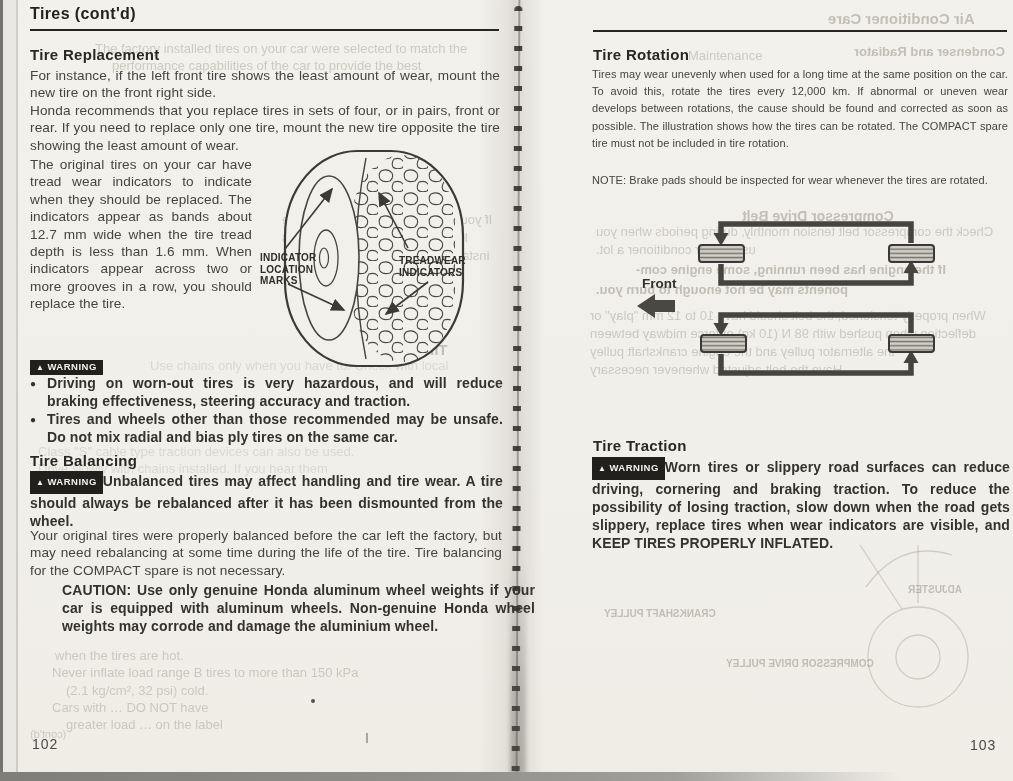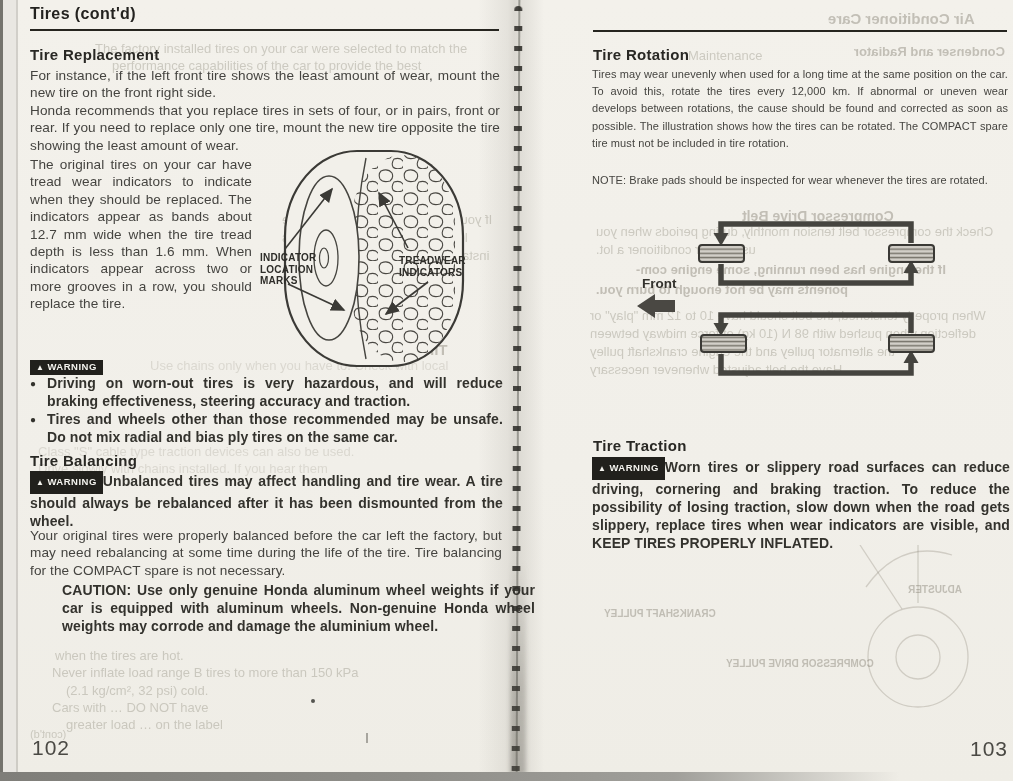--- a/index.html
+++ b/index.html
@@ -23,21 +23,21 @@
   .body{font-size:13.6px;line-height:17.4px;color:#454440;text-align:justify;letter-spacing:.1px;}
   .body p{margin:0;}
   .body-r{font-size:11px;line-height:17.2px;color:#454440;text-align:justify;letter-spacing:.1px;}
   .bold-body{font-size:14px;line-height:18px;font-weight:bold;color:#33322d;text-align:justify;letter-spacing:.1px;}
   .badge{display:inline-block;background:#21201c;color:#f4f3ee;font-size:9.5px;font-weight:bold;letter-spacing:.5px;padding:1.5px 6px 2.5px;margin-right:0;vertical-align:1px;white-space:nowrap;}
   .badge .tri{font-size:8px;margin-right:3px;}
   ul.warnlist{margin:0;padding:0;list-style:none;}
   ul.warnlist li{position:relative;padding-left:17px;margin:0;}
   ul.warnlist li::before{content:"●";position:absolute;left:0;top:1px;font-size:10px;color:#33322d;}
   .figlabel{font-size:10px;line-height:11.5px;font-weight:bold;color:#2e2d29;letter-spacing:.2px;}
-  .pagenum{font-size:21px;color:#4a4944;letter-spacing:1px;}
+  .pagenum{font-size:14px;color:#4a4944;letter-spacing:1px;}
   .frontlbl{font-size:13.5px;font-weight:bold;color:#33322d;}
   
   .ghost{position:absolute;white-space:nowrap;font-size:13px;color:rgba(116,111,97,.30);pointer-events:none;}
   .ghost.m{transform:scaleX(-1);}
   .ghost.gb{font-weight:bold;color:rgba(108,103,90,.36);}
   .ghost.dim{color:rgba(116,111,97,.18);}
   .speck{width:4px;height:4px;border-radius:50%;background:#3a3935;opacity:.85;}
   .tick{width:2px;height:10px;background:rgba(80,78,70,.45);}
 </style>
 </head>

